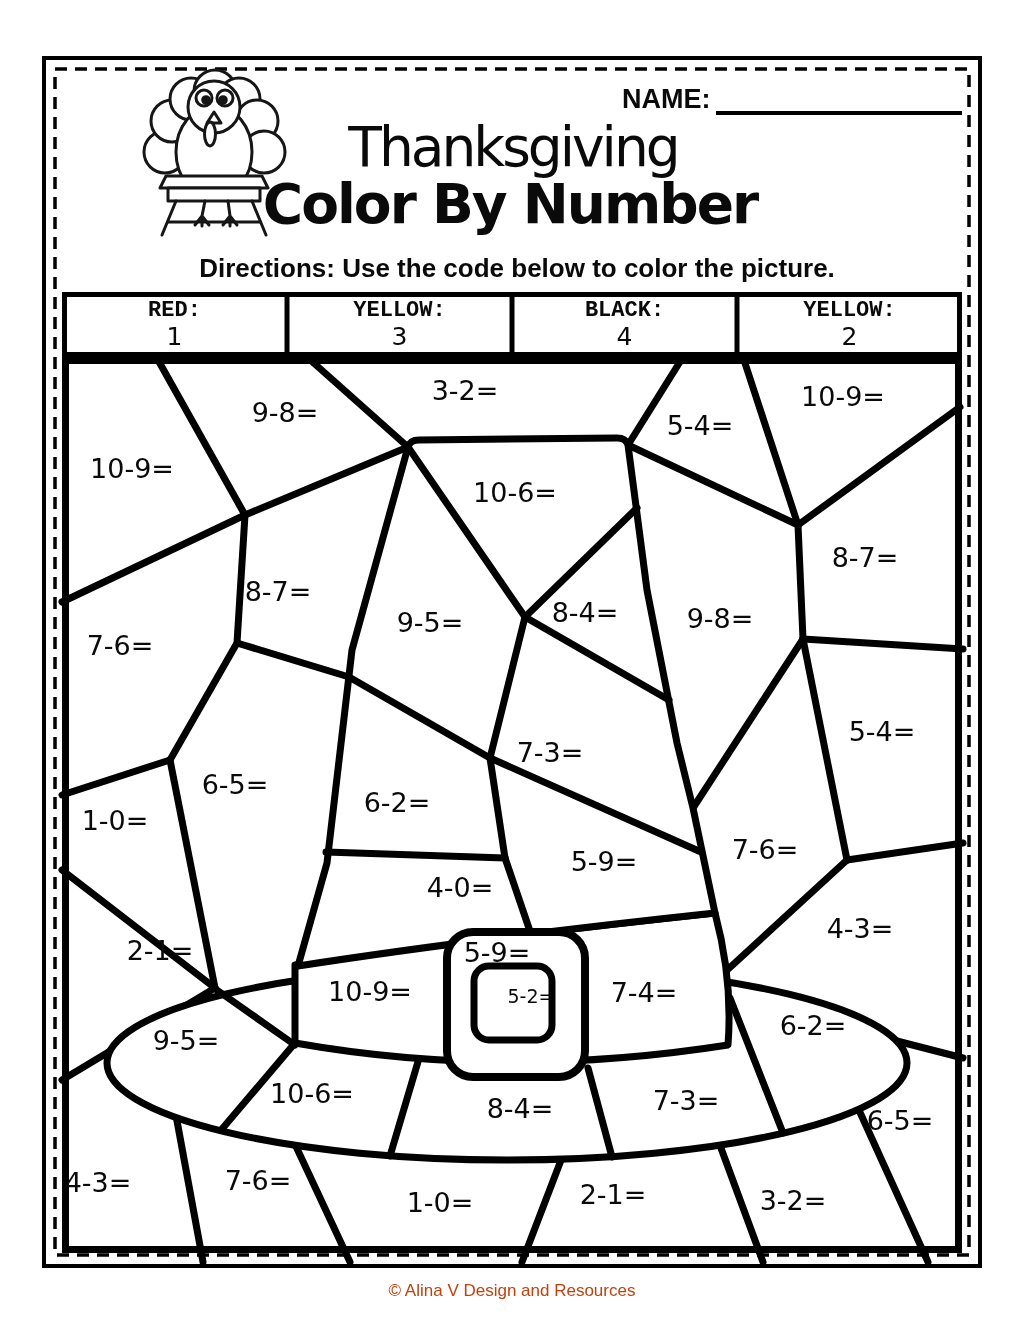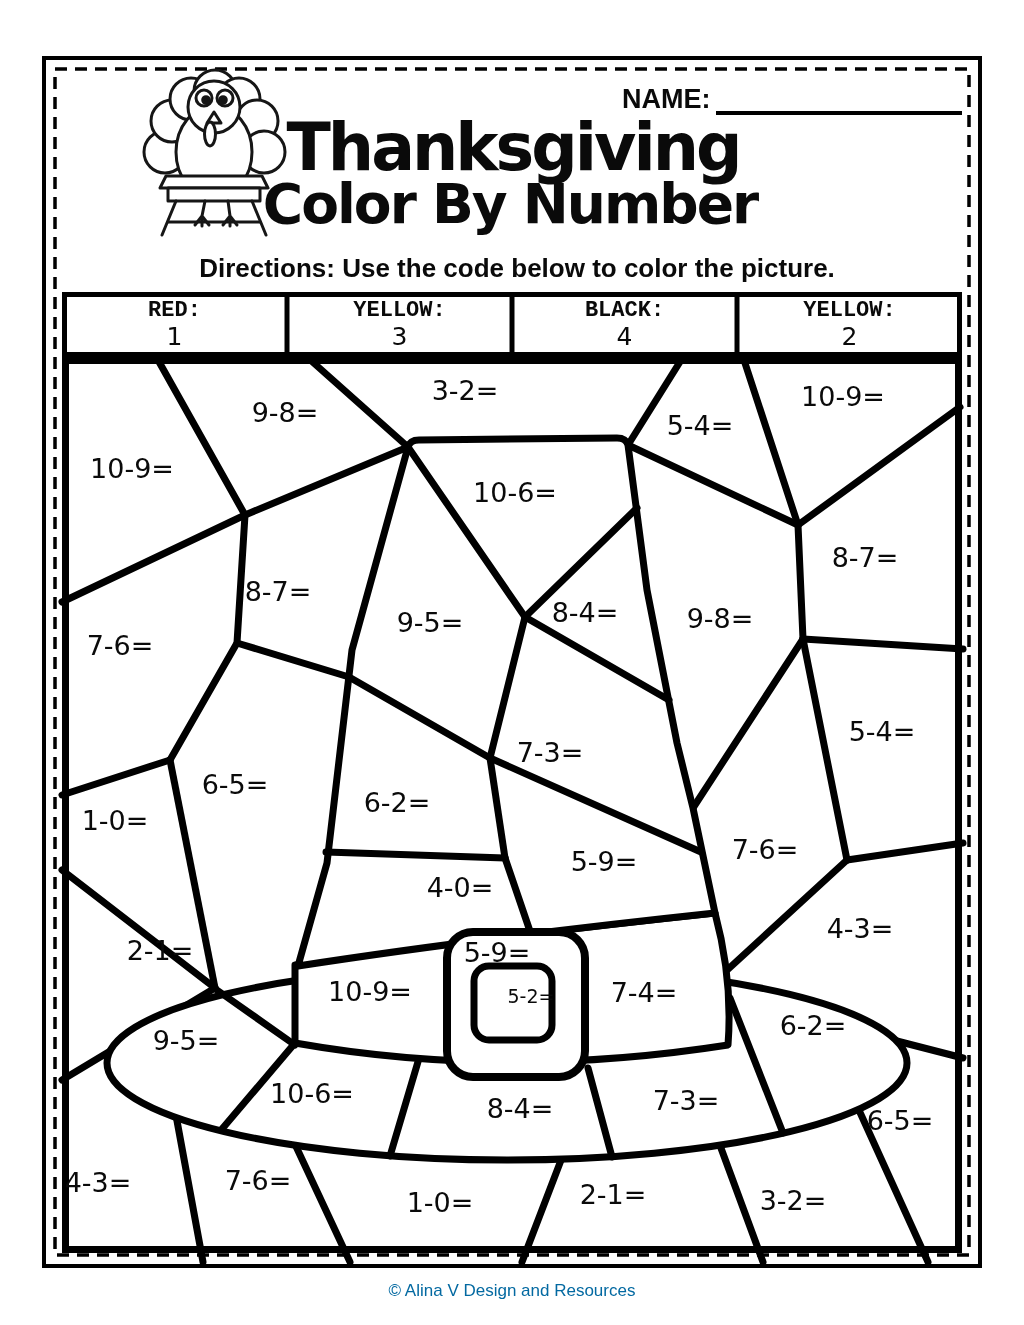--- a/index.html
+++ b/index.html
@@ -6,33 +6,33 @@
   body{
     width:1024px;height:1325px;position:relative;background:#ffffff;
     font-family:"DejaVu Sans",sans-serif;color:#0a0a0a;overflow:hidden;
   }
   .abs{position:absolute;}
   #art{position:absolute;left:0;top:0;z-index:1;}
   .txt{position:absolute;z-index:2;white-space:nowrap;}
   .ctr{transform:translate(-50%,-50%);}
   #name-label{left:622px;top:99px;transform:translateY(-50%);
     font-family:"Liberation Sans",sans-serif;font-weight:700;font-size:27px;letter-spacing:0px;}
-  #title-line1{left:513px;top:147px;font-weight:700;font-size:65px;letter-spacing:-3px;}
+  #title-line1{left:513px;top:147px;font-weight:400;font-size:55px;letter-spacing:-3px;}
   #title-line2{left:510px;top:204px;font-weight:800;font-size:55px;letter-spacing:-2px;}
   #directions{left:517px;top:268px;font-family:"Liberation Sans",sans-serif;
     font-weight:600;font-size:26px;}
   #code-row{left:62px;top:292px;width:900px;height:65px;display:flex;z-index:2;}
   .code-cell{flex:1;display:flex;flex-direction:column;align-items:center;justify-content:center;line-height:1.08;}
   .code-label{font-family:"Liberation Mono",monospace;font-weight:700;font-size:22px;}
   .code-num{font-size:25px;}
   #region-labels{position:absolute;left:0;top:0;z-index:2;}
   .expr{position:absolute;transform:translate(-50%,-50%);font-size:27px;color:#0a0a0a;white-space:nowrap;}
   .expr.small{font-size:19px;}
   #footer-credit{left:512px;top:1291px;font-family:"Liberation Sans",sans-serif;
-    font-size:17px;color:#0369a1;}
+    font-size:17px;color:#c2410c;}
 </style>
 </head>
 <body>
 
 <svg id="art" width="1024" height="1325" viewBox="0 0 1024 1325">
 
   <g fill="none" stroke="#000">
     <rect x="44" y="58" width="936" height="1208" stroke-width="4"></rect>
     <rect x="55" y="69" width="914" height="1186" stroke-width="3.5" stroke-dasharray="12 8"></rect>
   </g>

